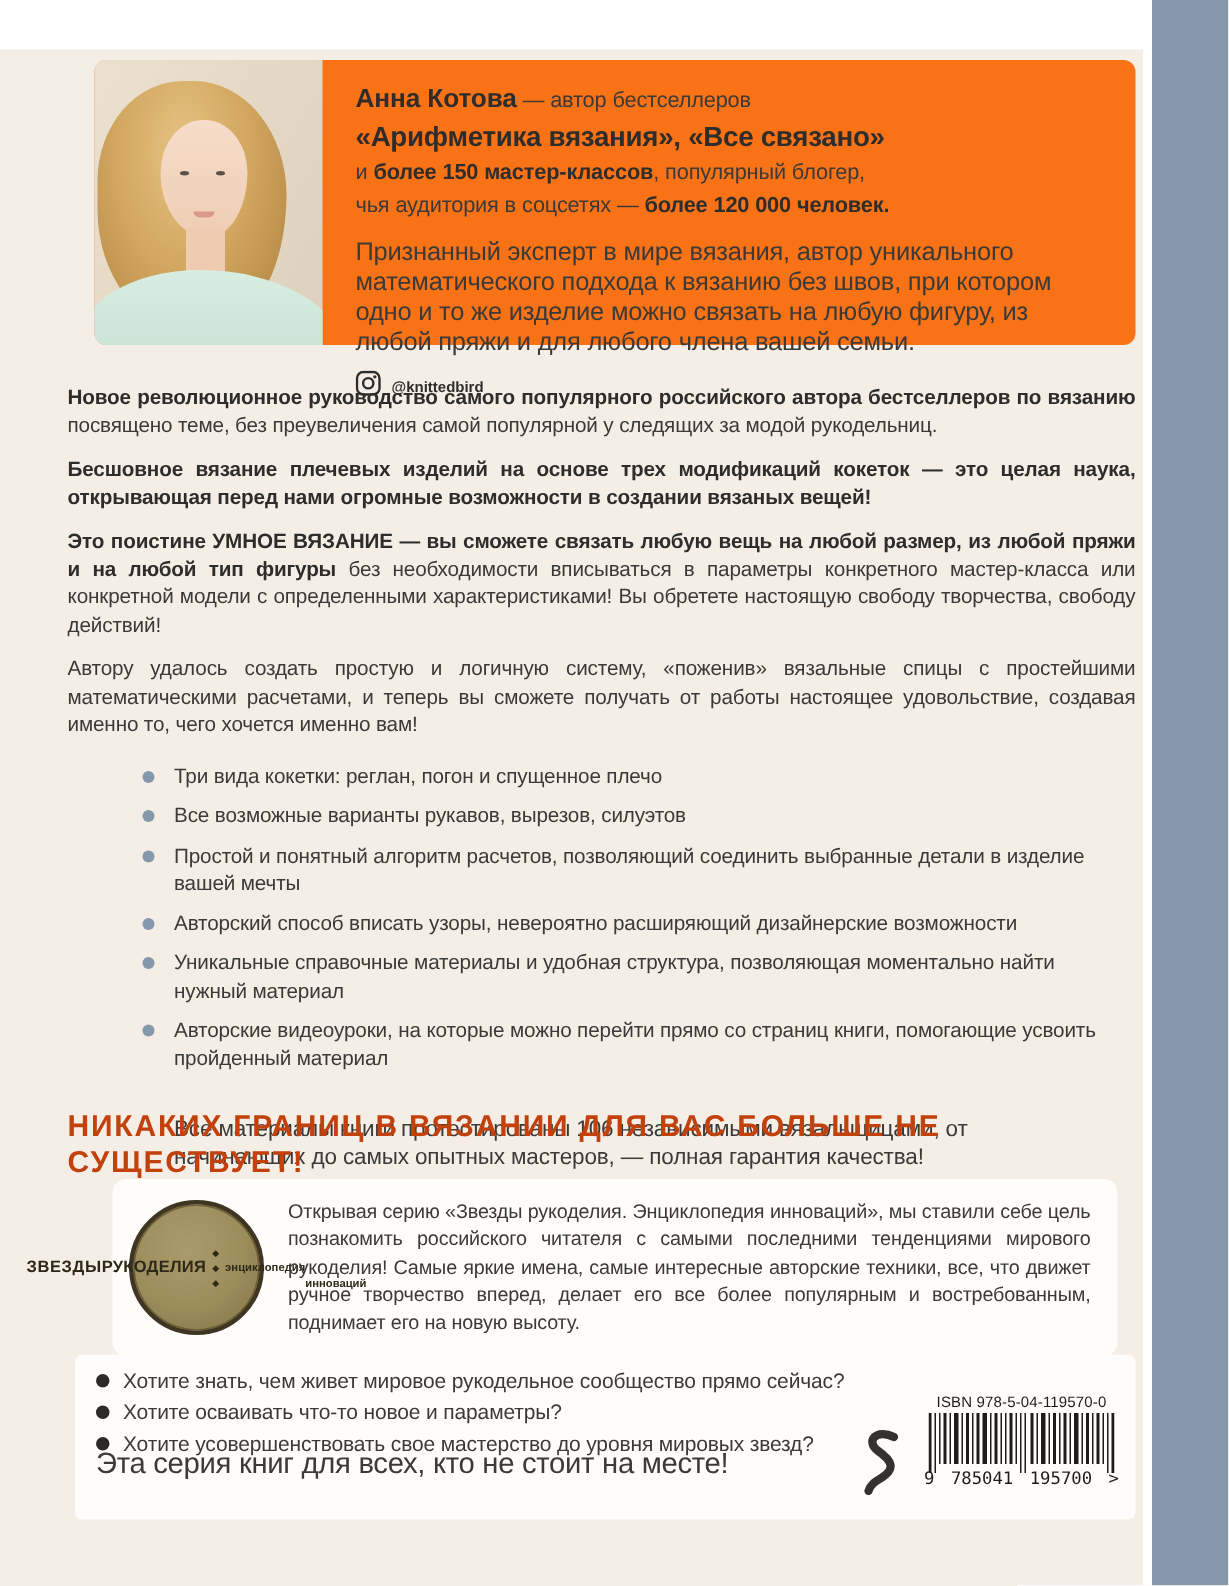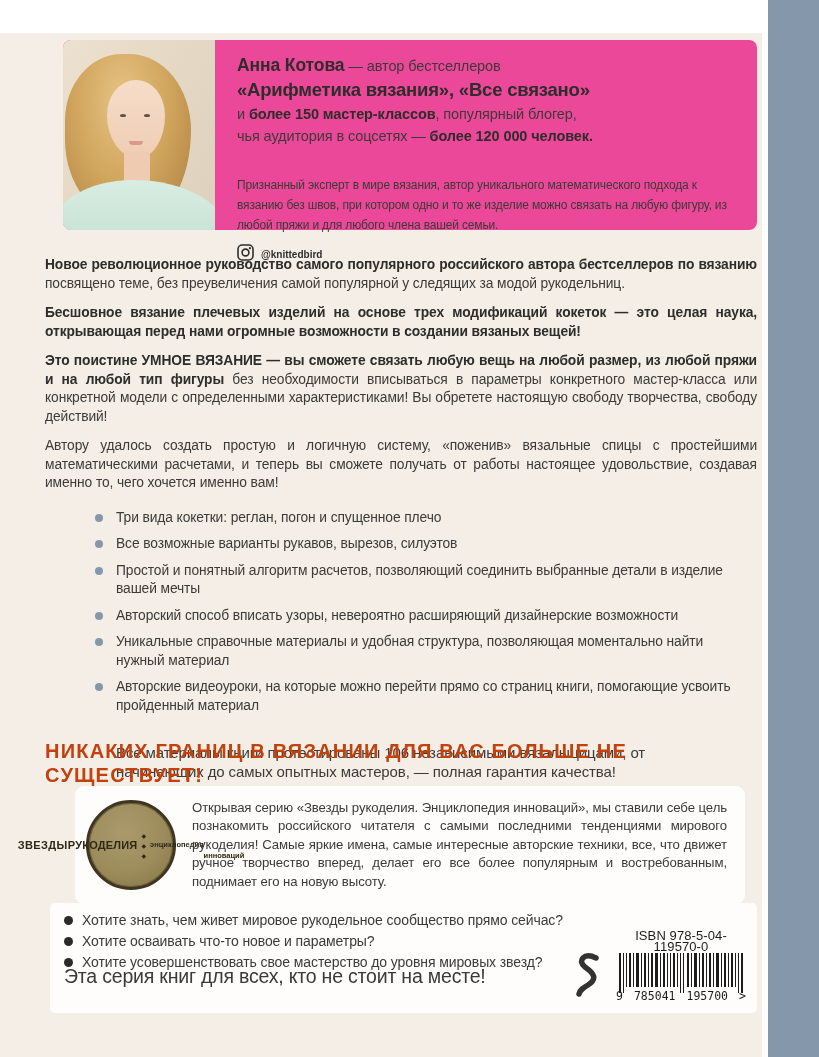--- a/index.html
+++ b/index.html
@@ -2,41 +2,41 @@
 <html><head>
 <meta charset="utf-8">
 <style>
   html,body{margin:0;padding:0;background:#ffffff;}
   .page{position:relative;width:819px;height:1057px;background:#ffffff;overflow:hidden;
         font-family:"Liberation Sans","DejaVu Sans",sans-serif;color:#3B3A38;}
   .cream-bg{position:absolute;left:0;top:33px;width:762px;height:1024px;background:#F5EEE6;}
   .side-strip{position:absolute;left:768px;top:0;width:51px;height:1057px;background:#8598AB;}
 
   
-  .author-box{position:absolute;left:63px;top:40px;width:694px;height:190px;background:#ec4899;
+  .author-box{position:absolute;left:63px;top:40px;width:694px;height:190px;background:#f97316;
               border-radius:8px;display:flex;}
   .photo{position:relative;width:152px;min-width:152px;height:190px;border-radius:8px 0 0 8px;overflow:hidden;
          background:linear-gradient(120deg,#ece1cf,#e3d6c2 60%,#ddd0bc);}
   .hair{position:absolute;left:2px;top:14px;width:126px;height:168px;
         border-radius:48% 52% 45% 55%/42% 48% 58% 52%;
         background:radial-gradient(ellipse at 45% 28%,#e6c384 0%,#d2a75f 45%,#b98d4a 82%);}
   .face{position:absolute;left:44px;top:40px;width:58px;height:78px;
         border-radius:50% 50% 46% 54%/46% 46% 56% 56%;
         background:linear-gradient(#f6ddc9,#efcdb4);}
   .eye{position:absolute;width:6px;height:3px;border-radius:50%;background:#5c5148;top:74px;}
   .eye.l{left:57px}.eye.r{left:81px}
   .mouth{position:absolute;left:66px;top:101px;width:14px;height:4px;border-radius:0 0 8px 8px;background:#d89a8a;}
   .neck{position:absolute;left:61px;top:112px;width:26px;height:34px;background:#eecbb1;}
   .sweater{position:absolute;left:-12px;top:140px;width:178px;height:56px;
            border-radius:46% 54% 0 0/90% 100% 0 0;background:linear-gradient(#d9ede2,#c8e3d5);}
   .author-info{padding:14px 22px 10px 22px;flex:1;}
   .a-line{font-size:14.5px;line-height:22px;letter-spacing:-0.1px;}
   .a-name{font-size:17.5px;font-weight:bold;color:#2E2D2B;}
   .a-books{font-size:18.5px;font-weight:bold;color:#2E2D2B;line-height:26px;letter-spacing:-0.2px;}
-  .a-bio{margin-top:28px;font-size:12px;line-height:20px;letter-spacing:-0.15px;max-width:500px;}
+  .a-bio{margin-top:10px;font-size:17px;line-height:20px;letter-spacing:-0.15px;max-width:500px;}
   .ig-row{margin-top:9px;display:flex;align-items:center;gap:7px;}
   .ig-handle{font-weight:bold;font-size:10px;color:#2E2D2B;}
   .b{font-weight:bold;color:#2E2D2B;}
 
   
   .main-text{position:absolute;left:45px;top:256px;width:712px;}
   .main-text p{margin:0 0 11px 0;font-size:13.8px;line-height:18.5px;text-align:justify;letter-spacing:-0.1px;}
   .features{margin:16px 0 0 50px;}
   .feature{display:flex;margin-bottom:8px;}
   .feature-dot{width:8px;height:8px;min-width:8px;border-radius:50%;background:#8598AB;margin:5px 13px 0 0;}
@@ -63,21 +63,21 @@
 
   
   .bottom-box{position:absolute;left:50px;top:903px;width:707px;height:110px;background:#FEFDFB;border-radius:5px;}
   .questions{padding:9px 0 0 14px;}
   .question{display:flex;margin-bottom:4px;}
   .question-dot{width:9px;height:9px;min-width:9px;border-radius:50%;background:#2B2A28;margin:4px 9px 0 0;}
   .question-text{font-size:14px;line-height:17px;letter-spacing:-0.1px;}
   .closing{position:absolute;left:14px;top:62px;font-size:19.5px;letter-spacing:-0.2px;color:#3B3A38;}
   .publisher{position:absolute;left:524px;top:50px;width:30px;height:44px;}
   .barcode-wrap{position:absolute;left:565px;top:27px;width:132px;text-align:center;}
-  .isbn{font-size:13px;letter-spacing:0.1px;color:#1D1C1B;line-height:11px;}
+  .isbn{font-size:10px;letter-spacing:0.1px;color:#1D1C1B;line-height:11px;}
   .bars{display:block;margin:1px auto 0 auto;}
   .ean{display:flex;justify-content:space-between;font-family:"DejaVu Sans Mono","Liberation Mono",monospace;
        font-size:11.5px;color:#1D1C1B;margin-top:-6px;padding:0 1px;}
 </style>
 </head>
 <body>
 
 <div class="page">
   <div class="cream-bg"></div>
   <div class="side-strip"></div>

